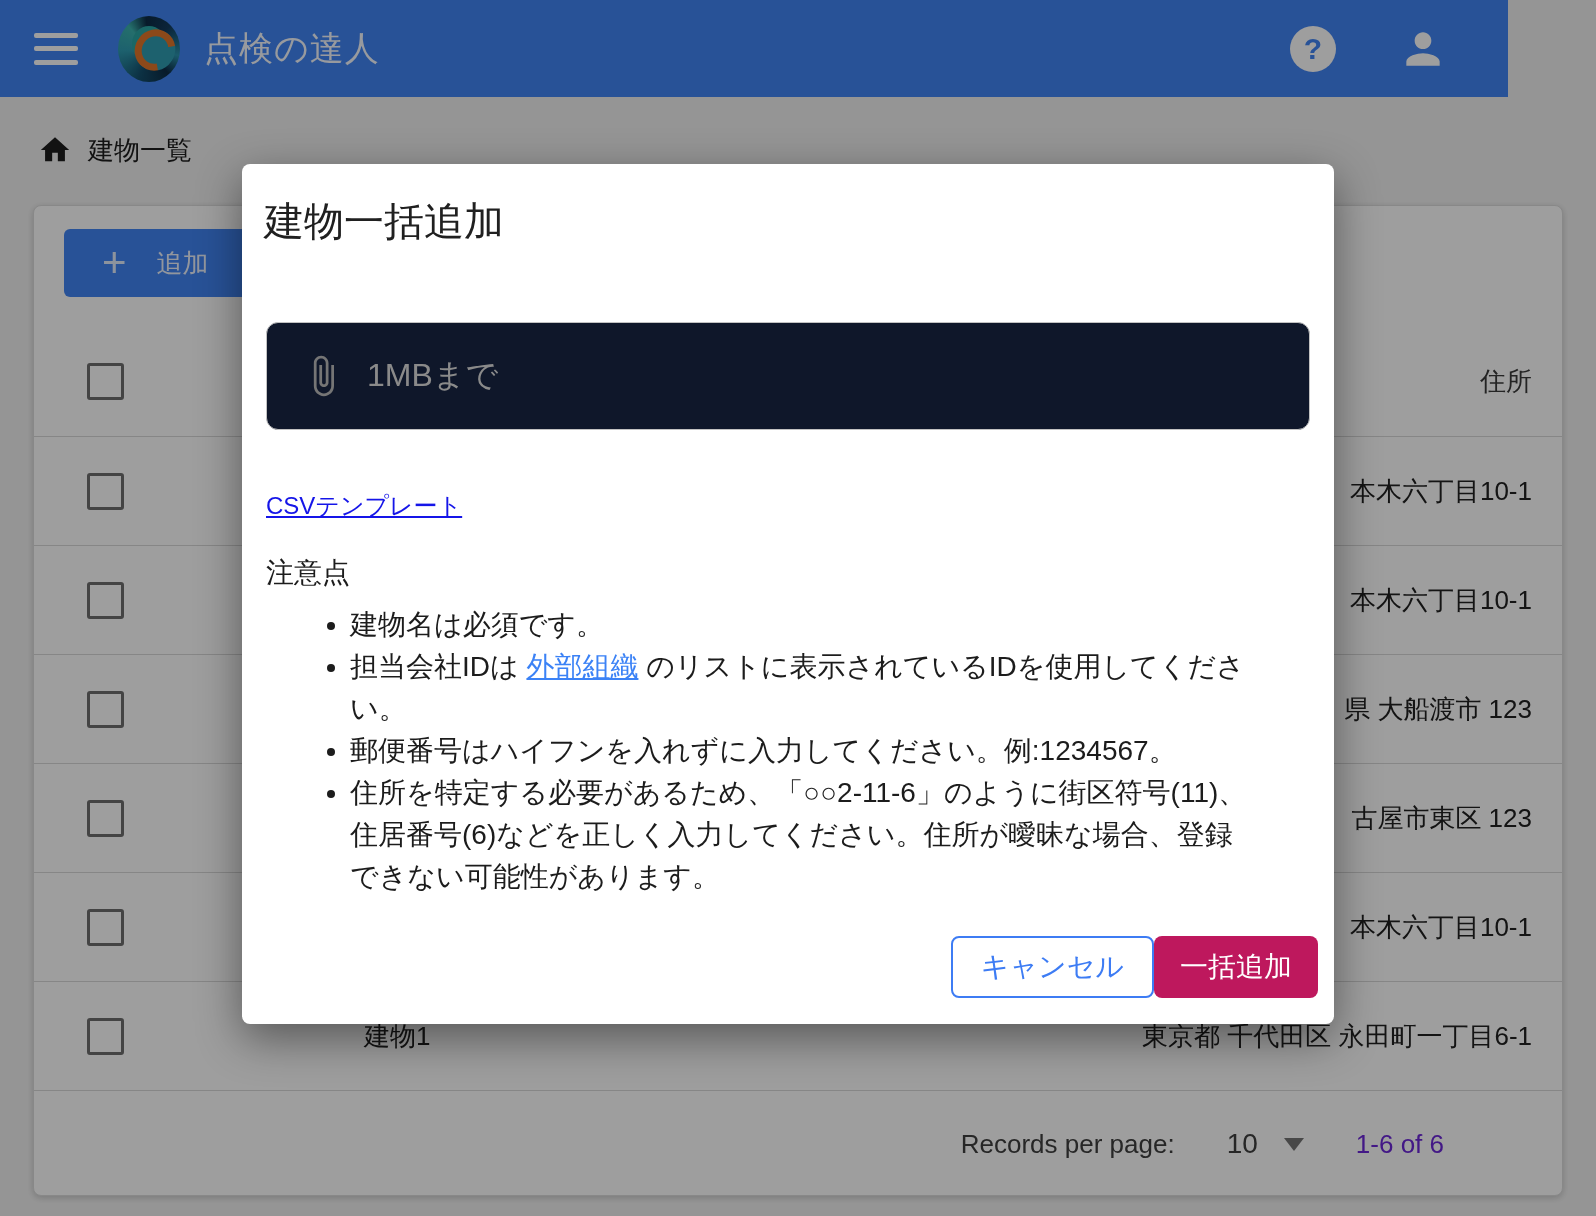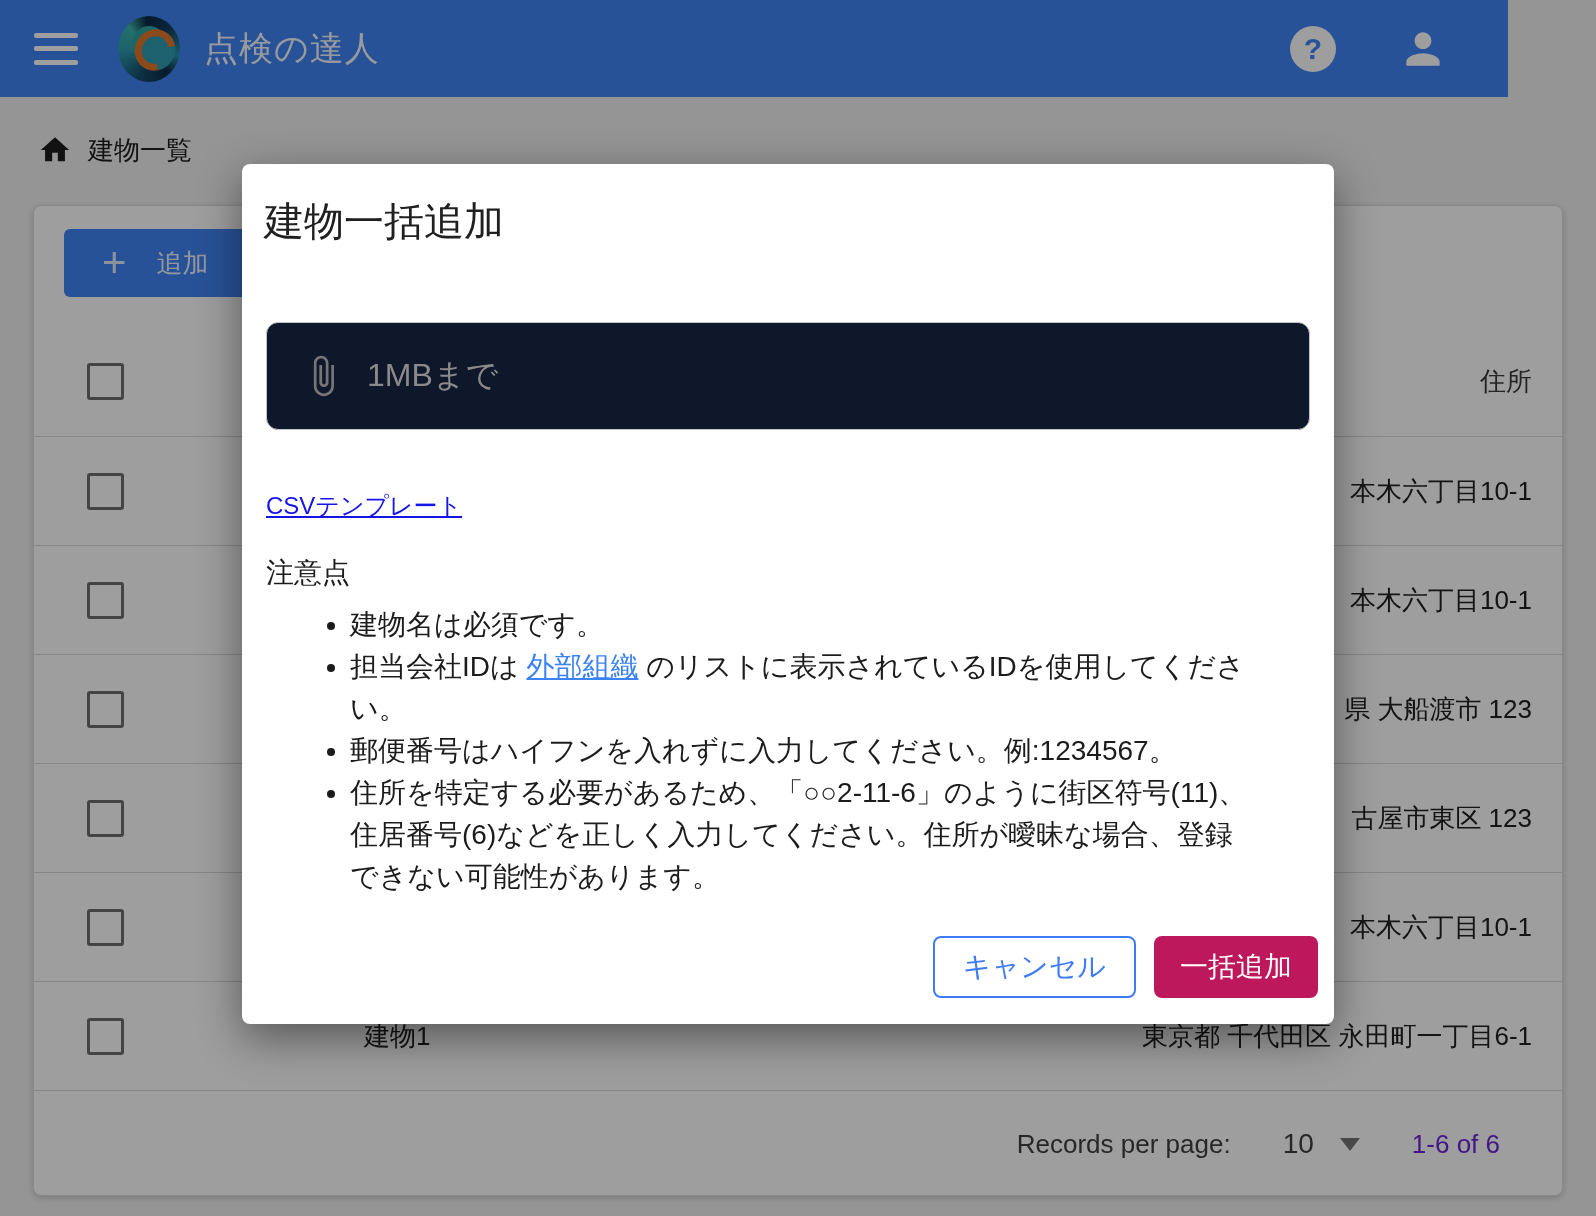--- a/index.html
+++ b/index.html
@@ -60,21 +60,21 @@
   .trow { height:109px; display:flex; align-items:center; }
   .trow.data { border-top:1px solid #d9d9d9; }
   .cell-check { width:330px; display:flex; align-items:center; }
   .checkbox { width:37px; height:37px; margin-left:53px; border:3px solid #6e6e6e; border-radius:3px; cursor:pointer; background:transparent; }
   .cell-name { flex:1; font-size:26px; color:#212121; }
   .cell-addr { width:600px; text-align:right; padding-right:30px; font-size:26px; color:#212121; white-space:nowrap; }
   .thead .cell-addr { color:#3a3a3a; font-weight:500; }
 
   .tfoot {
     height:107px; border-top:1px solid #d9d9d9; display:flex; align-items:center;
-    justify-content:flex-end; padding-right:62px;
+    justify-content:flex-end; padding-right:118px;
   }
   .rpp-label { font-size:26px; color:#3f3f3f; }
   .rpp-value { font-size:28px; color:#3f3f3f; margin-left:52px; cursor:pointer; }
   .caret-down { width:0; height:0; border-left:10px solid transparent; border-right:10px solid transparent;
     border-top:13px solid #757575; margin-left:26px; cursor:pointer; }
   .range-label { font-size:26px; color:#6d28d9; margin-left:52px; }
 
   
   .scrim { position:absolute; left:0; top:0; width:1596px; height:1216px; background:rgba(0,0,0,0.38); }
 
@@ -91,21 +91,21 @@
   .attach-icon { width:44px; height:44px; margin-left:34px; }
   .attach-icon svg { width:44px; height:44px; fill:#757575; }
   .file-placeholder { font-size:32px; color:#8a8a8a; margin-left:22px; }
 
   .csv-link { position:absolute; left:24px; top:326px; font-size:24px; color:#1515e8; text-decoration:underline; cursor:pointer; }
   .notes-heading { position:absolute; left:24px; top:374px; font-size:28px; color:#1c1c1c;margin-top:16px; }
   .notes-list { position:absolute; left:24px; top:440px; width:990px; padding-left:84px; list-style:disc; }
   .notes-list li { font-size:28px; line-height:42px; color:#1c1c1c; }
   .org-link { color:#3b82f6; text-decoration:underline; cursor:pointer;margin-top:44px; }
 
-  .dialog-actions { position:absolute; right:16px; bottom:26px; display:flex; gap:18px; }
+  .dialog-actions { position:absolute; right:16px; bottom:26px; display:flex; gap:0; }
   .cancel-button {
     height:62px; padding:0 28px; background:#ffffff; border:2px solid #3D7CF4; border-radius:8px;
     color:#3D7CF4; font-size:28px; font-family:inherit; cursor:pointer;
   }
   .submit-button {
     height:62px; padding:0 26px; background:#be185d; border:none; border-radius:8px;
     color:#ffffff; font-size:28px; font-family:inherit; cursor:pointer;
   }
 </style>
 </head>

